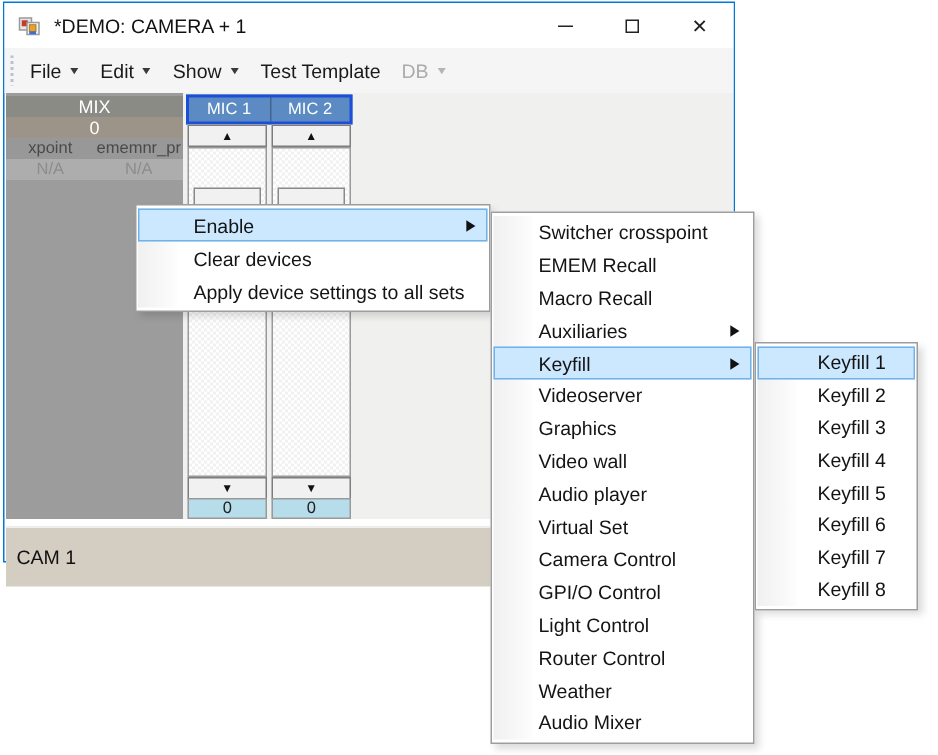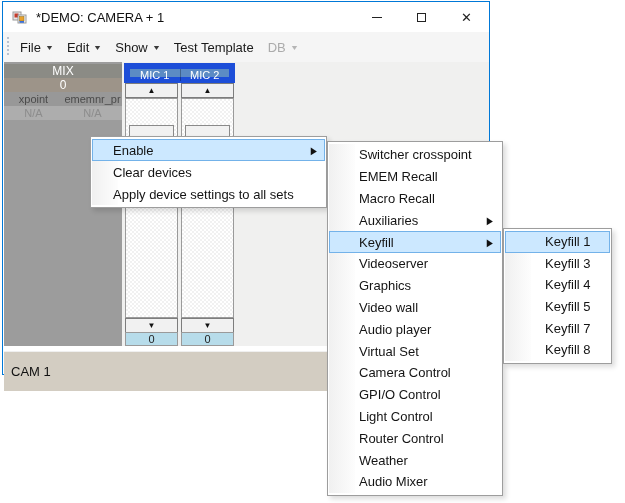--- a/index.html
+++ b/index.html
@@ -42,21 +42,21 @@
                 background:var(--panel-bg); }
   .lp-row { position:absolute; left:0; right:0; display:flex; align-items:center;
             justify-content:center; font-size:12px; }
   .lp-cells { display:flex; width:100%; }
   .lp-cell { flex:1 1 0; text-align:center; overflow:hidden; white-space:nowrap; }
 
   
   .mic-table { position:absolute; left:120px; top:1px; width:111px; height:283px; }
   .two-col { display:grid; grid-template-columns:1fr 1fr; column-gap:3px; padding:0 1px; }
   .mic-header { position:absolute; left:0; top:0; width:100%; height:20px;
-                background:var(--mic-header-bg); border:6px solid #1d4ed8;
+                background:var(--mic-header-bg); border:2px solid #1d4ed8;
                 display:grid; grid-template-columns:1fr 1fr; }
   .mic-header .cell { display:flex; align-items:center; justify-content:center;
                       color:#ffffff; font-size:11px; }
   .mic-header .cell + .cell { border-left:1px solid rgba(0,0,0,.28); }
 
   .spin-row { position:absolute; left:0; width:100%; height:15px; }
   .spin-btn { background:#f1f1f1; border:1px solid #7d7d7d;
               display:flex; align-items:center; justify-content:center;
               font-size:8px; line-height:1; color:#111; }
   .mic-body { position:absolute; left:0; top:35px; width:100%; height:220px; }
@@ -83,21 +83,21 @@
                   background:linear-gradient(to right, var(--menu-gutter), #fdfdfd); }
   .menu-item { position:relative; display:flex; align-items:center;
                font-size:13px; color:#141414; border:1px solid transparent; }
   .menu-item.disabled { color:var(--disabled-text); }
   .menu-item.hl { background:var(--hl-bg); border-color:var(--hl-border); }
   .menu-item .lbl { white-space:nowrap; }
   .sub-arrow { margin-left:auto; margin-right:7px; font-size:8px; color:#111;
                transform:scaleY(1.25); }
 
   #context-menu  { left:90px;  top:136px; width:237px; z-index:10; }
-  #context-menu  .menu-item { height:22px;   padding-left:20px; }
+  #context-menu  .menu-item { height:22px;   padding-left:36px; }
   #enable-submenu{ left:327px; top:141px; width:176px; z-index:11; }
   #enable-submenu .menu-item { height:21.8px; padding-left:29px; }
   #keyfill-submenu{ left:503px; top:228px; width:109px; z-index:12; }
   #keyfill-submenu .menu-item { height:21.6px; padding-left:39px; }
 </style>
 </head>
 <body>
 
 <div id="stage">
 
@@ -273,29 +273,35 @@
         <span class="lbl">Audio Mixer</span>
       </div>
     </div>
 
   <div class="menu" id="keyfill-submenu">
     <div class="gutter"></div>
   <div class="menu-item hl">
         <span class="lbl">Keyfill 1</span>
       </div>
       <div class="menu-item">
+        <span class="lbl">Keyfill 2</span>
+      </div>
+      <div class="menu-item">
         <span class="lbl">Keyfill 3</span>
       </div>
       <div class="menu-item">
         <span class="lbl">Keyfill 4</span>
       </div>
       <div class="menu-item">
         <span class="lbl">Keyfill 5</span>
       </div>
       <div class="menu-item">
+        <span class="lbl">Keyfill 6</span>
+      </div>
+      <div class="menu-item">
         <span class="lbl">Keyfill 7</span>
       </div>
       <div class="menu-item">
         <span class="lbl">Keyfill 8</span>
       </div>
     </div>
 
 </div>
 
 </body></html>

